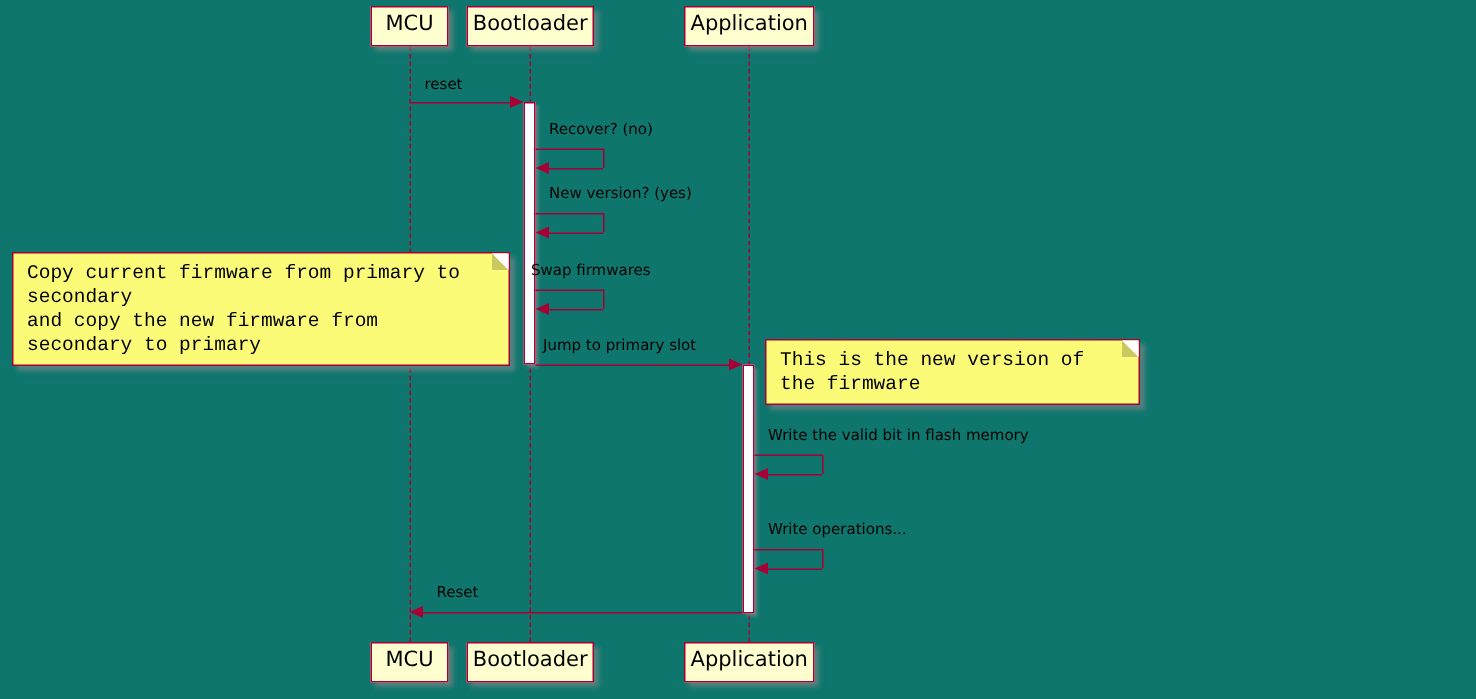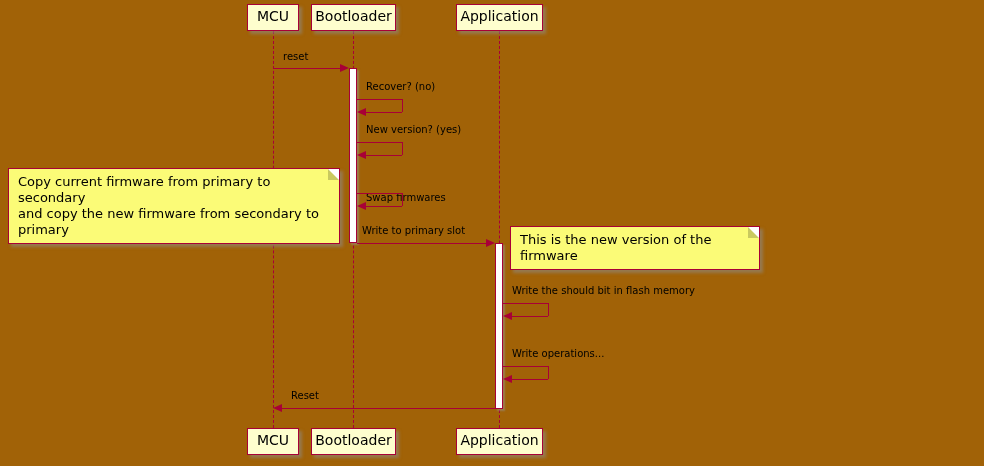--- a/index.html
+++ b/index.html
@@ -1,16 +1,16 @@
 <!DOCTYPE html>
 <html><head>
 <meta charset="utf-8">
 <style>
   html,body { margin:0; padding:0; background:#ffffff; font-family:"DejaVu Sans","Liberation Sans",sans-serif; }
-  .canvas { position:relative; width:984px; height:466px; background:#a16207; overflow:hidden; }
+  .canvas { position:relative; width:984px; height:466px; background:#0f766e; overflow:hidden; }
 
   .participant {
     position:absolute; height:27px; box-sizing:border-box;
     background:#FEFECE; border:1.5px solid #A80036; color:#000;
     font-size:14px; text-align:center; line-height:23px;
     box-shadow:3px 3px 3px rgba(140,140,140,0.55);
   }
   .lifeline { position:absolute; top:31px; height:397px; width:0; border-left:1px dashed #A80036; }
   .activation {
     position:absolute; width:8px; box-sizing:border-box;
@@ -24,20 +24,21 @@
   .arrow-r { position:absolute; width:0; height:0;
     border-left:9px solid #A80036; border-top:4px solid transparent; border-bottom:4px solid transparent; }
   .arrow-l { position:absolute; width:0; height:0;
     border-right:9px solid #A80036; border-top:4px solid transparent; border-bottom:4px solid transparent; }
 
   .note {
     position:absolute; box-sizing:border-box;
     background:#FBFB77; border:1px solid #A80036; color:#000;
     padding:5px 9px; font-size:13px; line-height:16px; white-space:pre-line;
     box-shadow:3px 3px 3px rgba(140,140,140,0.55);
+    font-family:Liberation Mono, monospace;
   }
   .note::before {
     content:""; position:absolute; top:0; right:0; width:0; height:0;
     border-style:solid; border-width:0 11px 11px 0;
     border-color:#ffffff #ffffff #c9c95f #c9c95f;
   }
 </style>
 </head>
 <body>
 
@@ -63,37 +64,37 @@
   <div class="vline" style="left:402px; top:99px; height:13px;"></div>
   <div class="hline" style="left:366px; top:112px; width:36px;"></div>
   <div class="arrow-l" style="left:357px; top:108px;"></div>
 
   <span class="msg-label" style="left:366px; top:124px;">New version? (yes)</span>
   <div class="hline" style="left:357px; top:142px; width:45px;"></div>
   <div class="vline" style="left:402px; top:142px; height:13px;"></div>
   <div class="hline" style="left:366px; top:155px; width:36px;"></div>
   <div class="arrow-l" style="left:357px; top:151px;"></div>
 
-  <span class="msg-label" style="left:366px; top:175px;margin-top:17px;">Swap firmwares</span>
+  <span class="msg-label" style="left:354px; top:175px;">Swap firmwares</span>
   <div class="hline" style="left:357px; top:193px; width:45px;"></div>
   <div class="vline" style="left:402px; top:193px; height:13px;"></div>
   <div class="hline" style="left:366px; top:206px; width:36px;"></div>
   <div class="arrow-l" style="left:357px; top:202px;"></div>
 
   <div class="note" style="left:8px; top:168px; width:332px;">Copy current firmware from primary to secondary
 and copy the new firmware from secondary to primary</div>
 
-  <span class="msg-label" style="left:362px; top:225px;">Write to primary slot</span>
+  <span class="msg-label" style="left:362px; top:225px;">Jump to primary slot</span>
   <div class="hline" style="left:357px; top:243px; width:129px;"></div>
   <div class="arrow-r" style="left:486px; top:239px;"></div>
 
   <div class="note" style="left:510px; top:226px; width:250px;">This is the new version of the firmware</div>
 
 
-  <span class="msg-label" style="left:512px; top:285px;">Write the should bit in flash memory</span>
+  <span class="msg-label" style="left:512px; top:285px;">Write the valid bit in flash memory</span>
   <div class="hline" style="left:503px; top:303px; width:45px;"></div>
   <div class="vline" style="left:548px; top:303px; height:13px;"></div>
   <div class="hline" style="left:512px; top:316px; width:36px;"></div>
   <div class="arrow-l" style="left:503px; top:312px;"></div>
 
   <span class="msg-label" style="left:512px; top:348px;">Write operations...</span>
   <div class="hline" style="left:503px; top:366px; width:45px;"></div>
   <div class="vline" style="left:548px; top:366px; height:13px;"></div>
   <div class="hline" style="left:512px; top:379px; width:36px;"></div>
   <div class="arrow-l" style="left:503px; top:375px;"></div>

